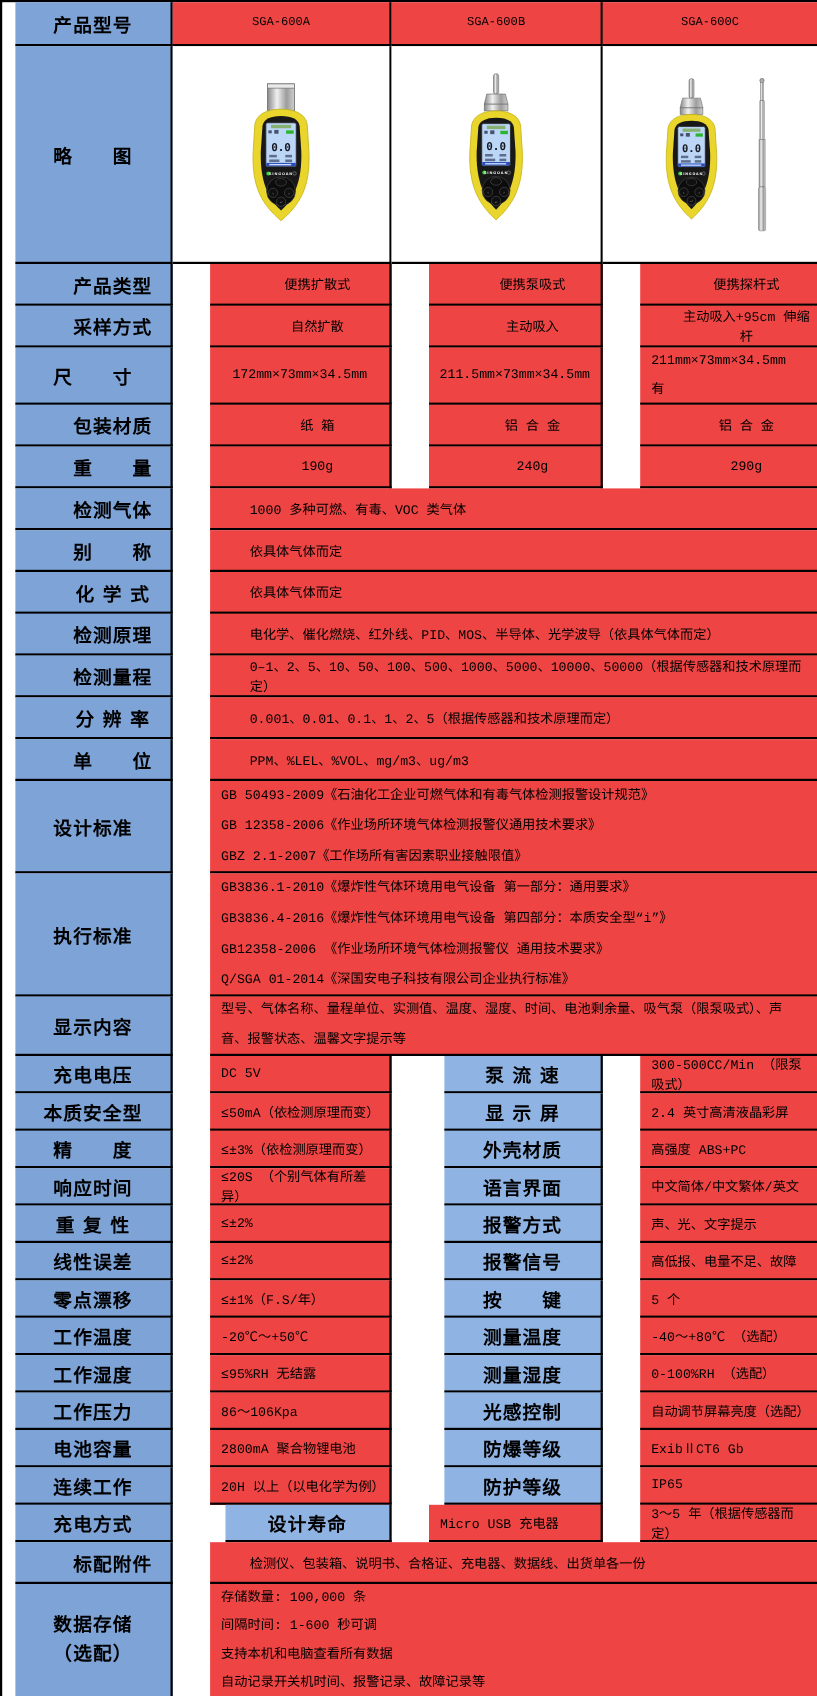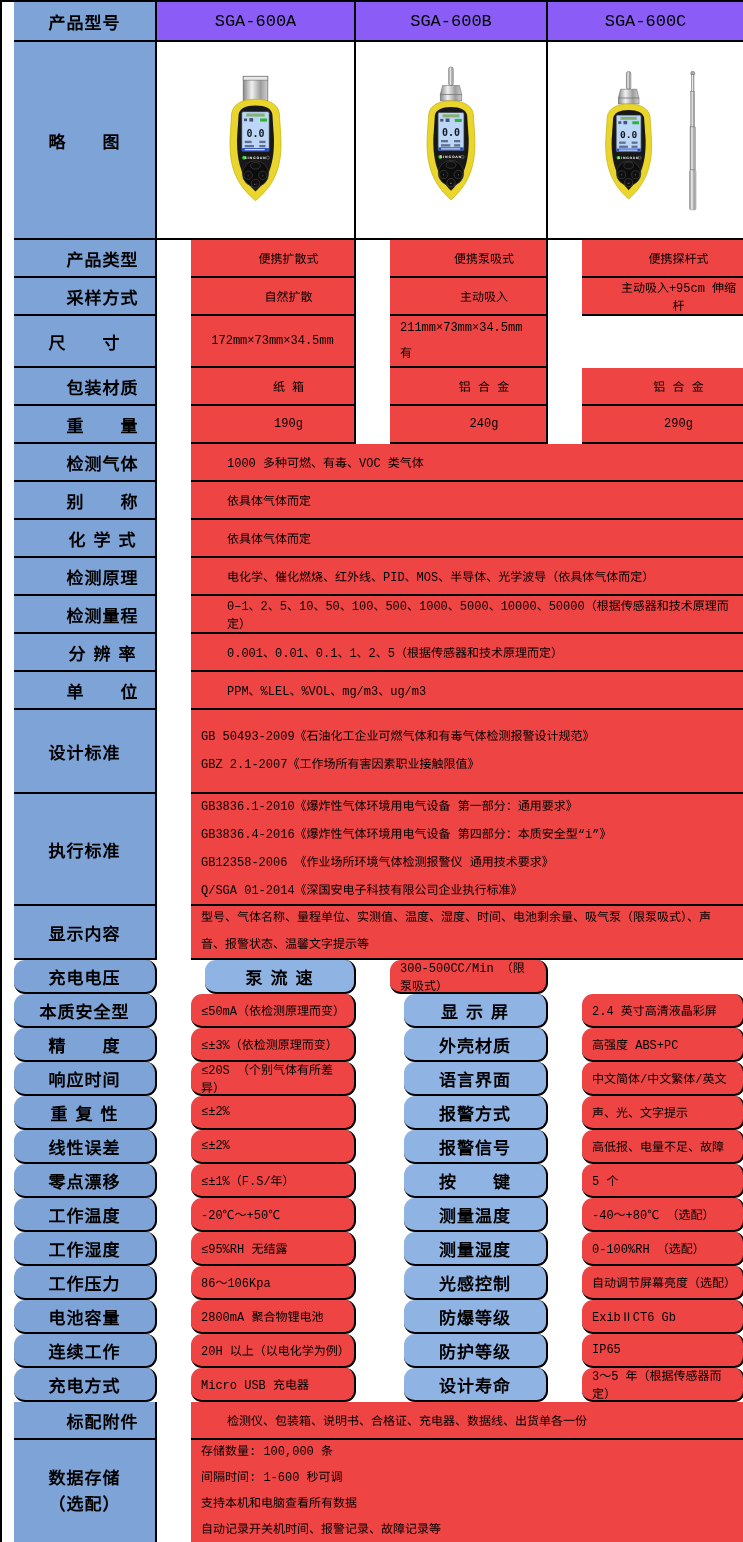--- a/index.html
+++ b/index.html
@@ -16,21 +16,21 @@
     border-right:2px solid #000;
     border-bottom:2px solid #000;
     display:flex; align-items:center;
     overflow:hidden;
   }
   
   .h40  .c{ height:40px; }
   .himg .c{ height:198px; }
   .h38  .c{ height:38px;padding-left:36px; }
   .h52  .c{ height:52px; }
-  .h34  .c{ height:34px;border-radius:11px; }
+  .h34  .c{ height:34px; }
   .h84  .c{ height:84px; }
   .h112 .c{ height:112px; }
   .h54  .c{ height:54px; }
   .h104 .c{ height:104px; }
 
   .lab {
     background:#7da3d7;
     justify-content:center;
     font-weight:bold;
     font-size:17px;
@@ -41,24 +41,24 @@
   .mlab {
     background:#8fb3e3;
     justify-content:center;
     font-weight:bold;
     font-size:17px;
     letter-spacing:1px;
     text-align:center;
     margin-left:48px;
   }
   .hdr {
-    background:#8b5cf6;
+    background:#ef4444;
     justify-content:center;
     font-family:"Liberation Mono","DejaVu Sans Mono",monospace;
-    font-size:17px;
+    font-size:11px;
   }
   .val {
     background:#ef4444;
     font-family:"Liberation Mono","DejaVu Sans Mono",monospace;
     font-size:12px;
     padding:0 10px;
     margin-left:34px;
   }
   .cen { justify-content:center; padding:0 4px; text-align:center; }
   .span3 { grid-column:2 / 5; }
@@ -248,20 +248,21 @@
   </div>
   <div class="row h38">
     <div class="c lab">采样方式</div>
     <div class="c val cen">自然扩散</div>
     <div class="c val cen">主动吸入</div>
     <div class="c val cen">主动吸入+95cm 伸缩杆</div>
   </div>
   <div class="row h52">
     <div class="c lab">尺　　寸</div>
     <div class="c val cen">172mm×73mm×34.5mm</div>
+    <div class="c val cen">211.5mm×73mm×34.5mm</div>
     <div class="c val col lh26">
       <div>无杆：211mm×73mm×34.5mm</div>
       <div>有杆:1161mm×73mm×34.5mm</div>
     </div>
   </div>
   <div class="row h38">
     <div class="c lab">包装材质</div>
     <div class="c val cen">纸 箱</div>
     <div class="c val cen">铝 合 金</div>
     <div class="c val cen">铝 合 金</div>
@@ -299,20 +300,21 @@
   </div>
   <div class="row h38">
     <div class="c lab">单　　位</div>
     <div class="c val span3">PPM、%LEL、%VOL、mg/m3、ug/m3</div>
   </div>
 
   <div class="row h84">
     <div class="c lab">设计标准</div>
     <div class="c val span3 col lh28">
       <div>GB 50493-2009《石油化工企业可燃气体和有毒气体检测报警设计规范》</div>
+      <div>GB 12358-2006《作业场所环境气体检测报警仪通用技术要求》</div>
       <div>GBZ 2.1-2007《工作场所有害因素职业接触限值》</div>
     </div>
   </div>
 
   <div class="row h112">
     <div class="c lab">执行标准</div>
     <div class="c val span3 col lh28">
       <div>GB3836.1-2010《爆炸性气体环境用电气设备  第一部分：通用要求》</div>
       <div>GB3836.4-2016《爆炸性气体环境用电气设备  第四部分：本质安全型“i”》</div>
       <div>GB12358-2006 《作业场所环境气体检测报警仪  通用技术要求》</div>
@@ -320,20 +322,21 @@
     </div>
   </div>
 
   <div class="row h54">
     <div class="c lab">显示内容</div>
     <div class="c val span3 wrap">型号、气体名称、量程单位、实测值、温度、湿度、时间、电池剩余量、吸气泵（限泵吸式）、声音、报警状态、温馨文字提示等</div>
   </div>
 
   <div class="row h34">
     <div class="c lab">充电电压</div>
+    <div class="c val">DC 5V</div>
     <div class="c mlab">泵 流 速</div>
     <div class="c val">300-500CC/Min （限泵吸式）</div>
   </div>
   <div class="row h34">
     <div class="c lab">本质安全型</div>
     <div class="c val">≤50mA（依检测原理而变）</div>
     <div class="c mlab">显 示 屏</div>
     <div class="c val">2.4 英寸高清液晶彩屏</div>
   </div>
   <div class="row h34">
@@ -391,22 +394,22 @@
     <div class="c val">ExibⅡCT6 Gb</div>
   </div>
   <div class="row h34">
     <div class="c lab">连续工作</div>
     <div class="c val">20H 以上（以电化学为例）</div>
     <div class="c mlab">防护等级</div>
     <div class="c val">IP65</div>
   </div>
   <div class="row h34">
     <div class="c lab">充电方式</div>
+    <div class="c mlab">设计寿命</div>
     <div class="c val">Micro USB 充电器</div>
-    <div class="c mlab">设计寿命</div>
     <div class="c val">3～5 年（根据传感器而定）</div>
   </div>
 
   <div class="row h38">
     <div class="c lab">标配附件</div>
     <div class="c val span3">检测仪、包装箱、说明书、合格证、充电器、数据线、出货单各一份</div>
   </div>
 
   <div class="row h104">
     <div class="c lab labcol">

